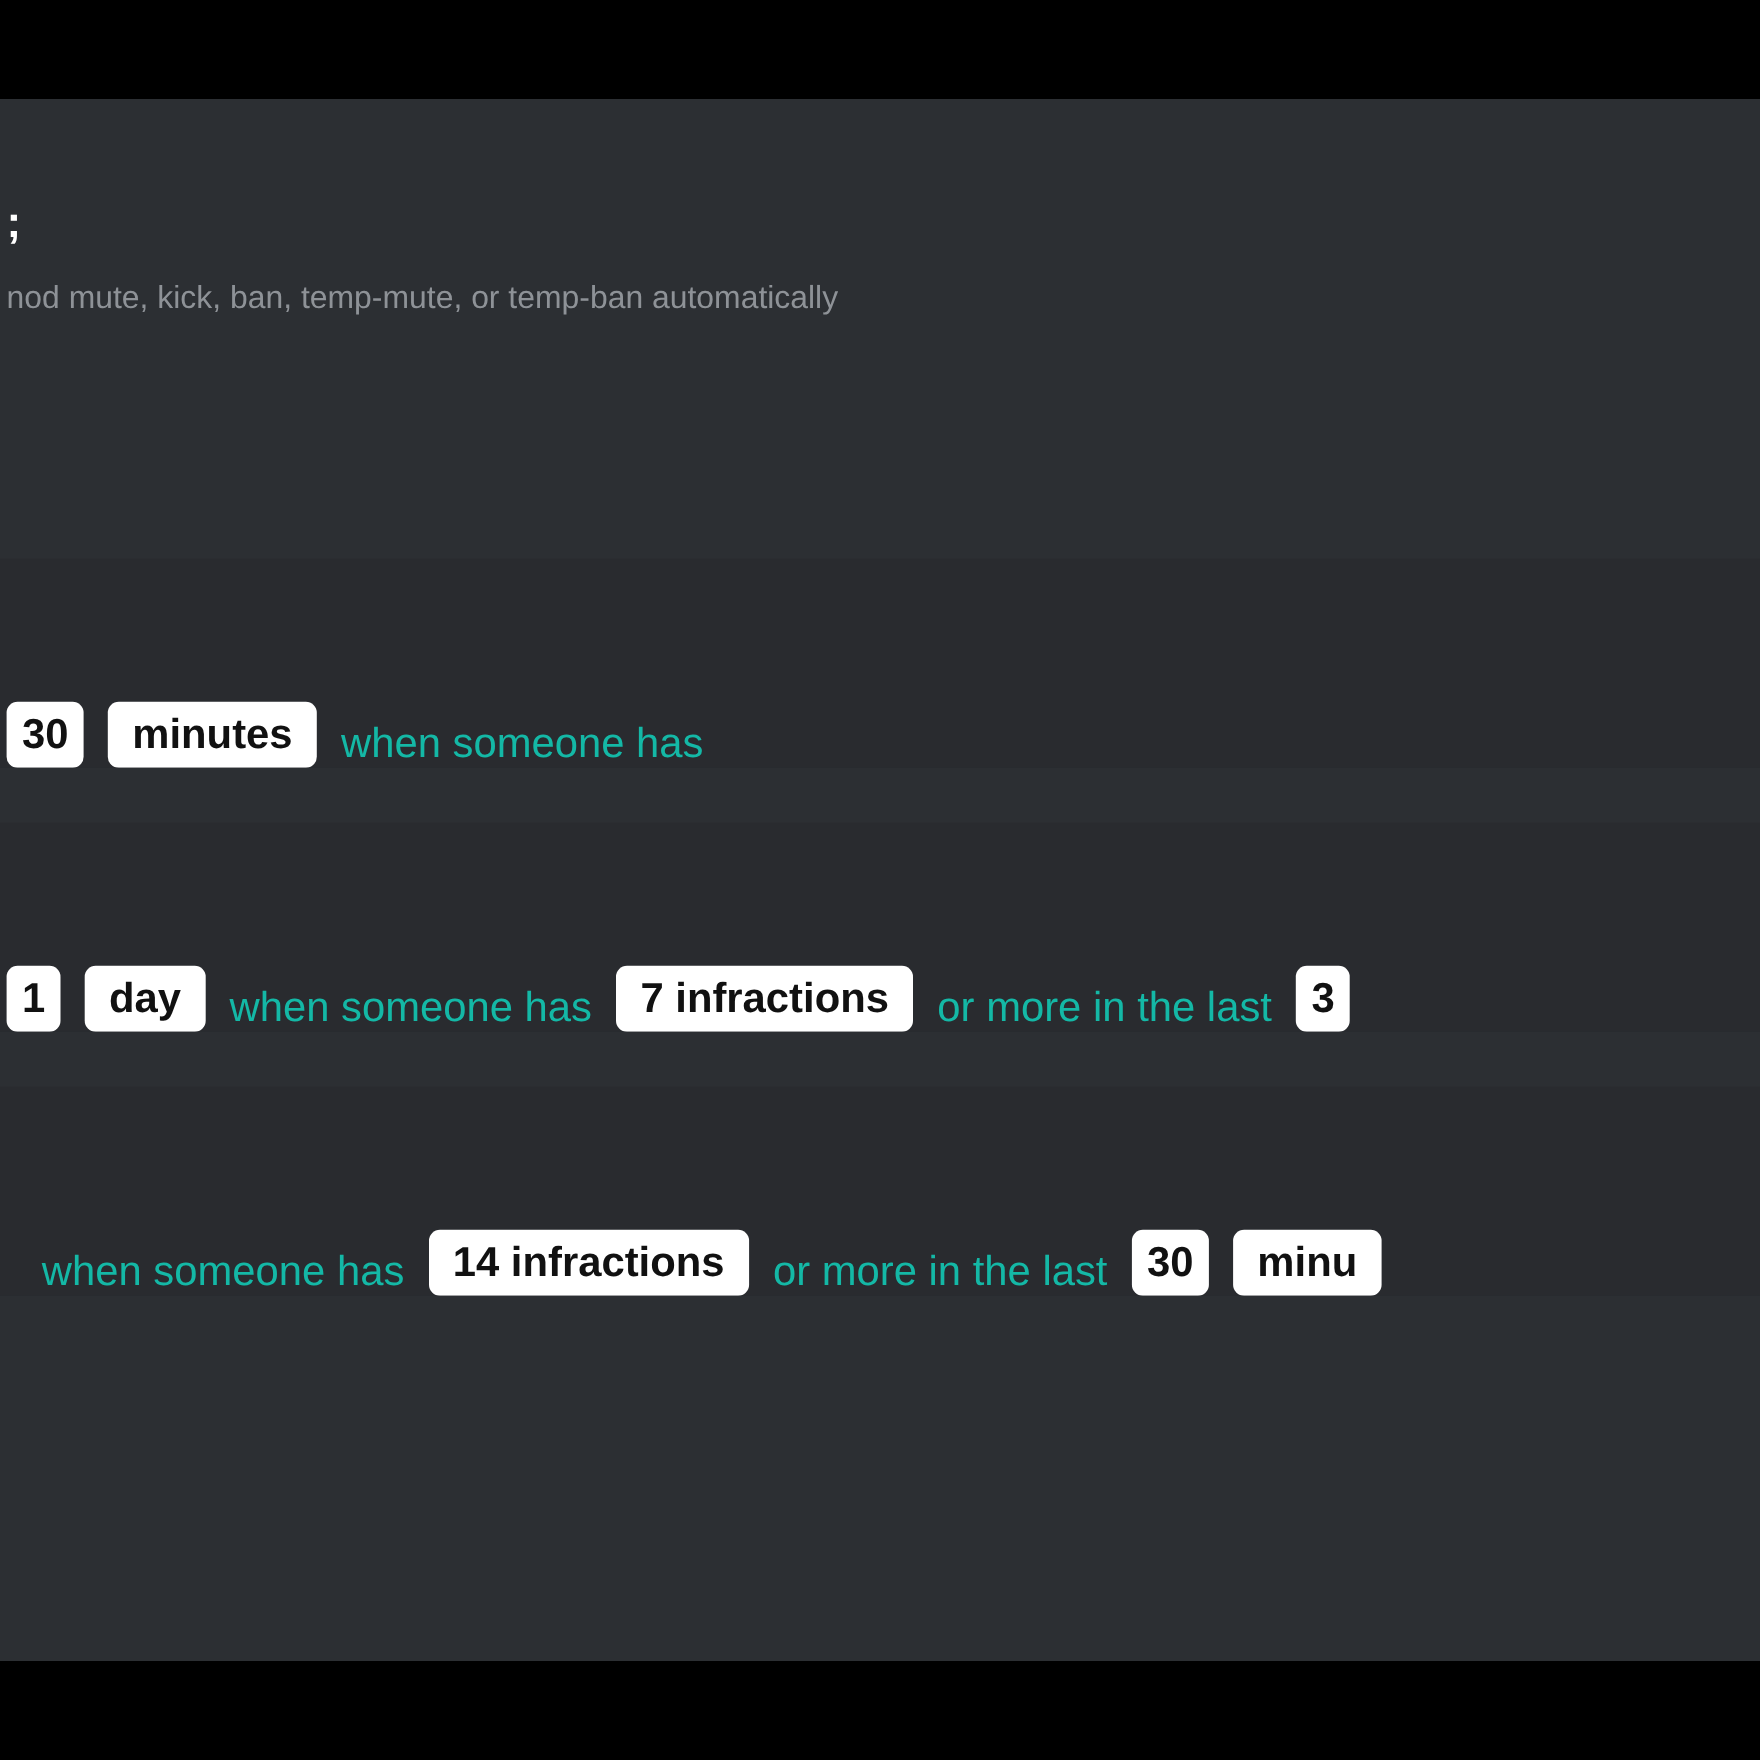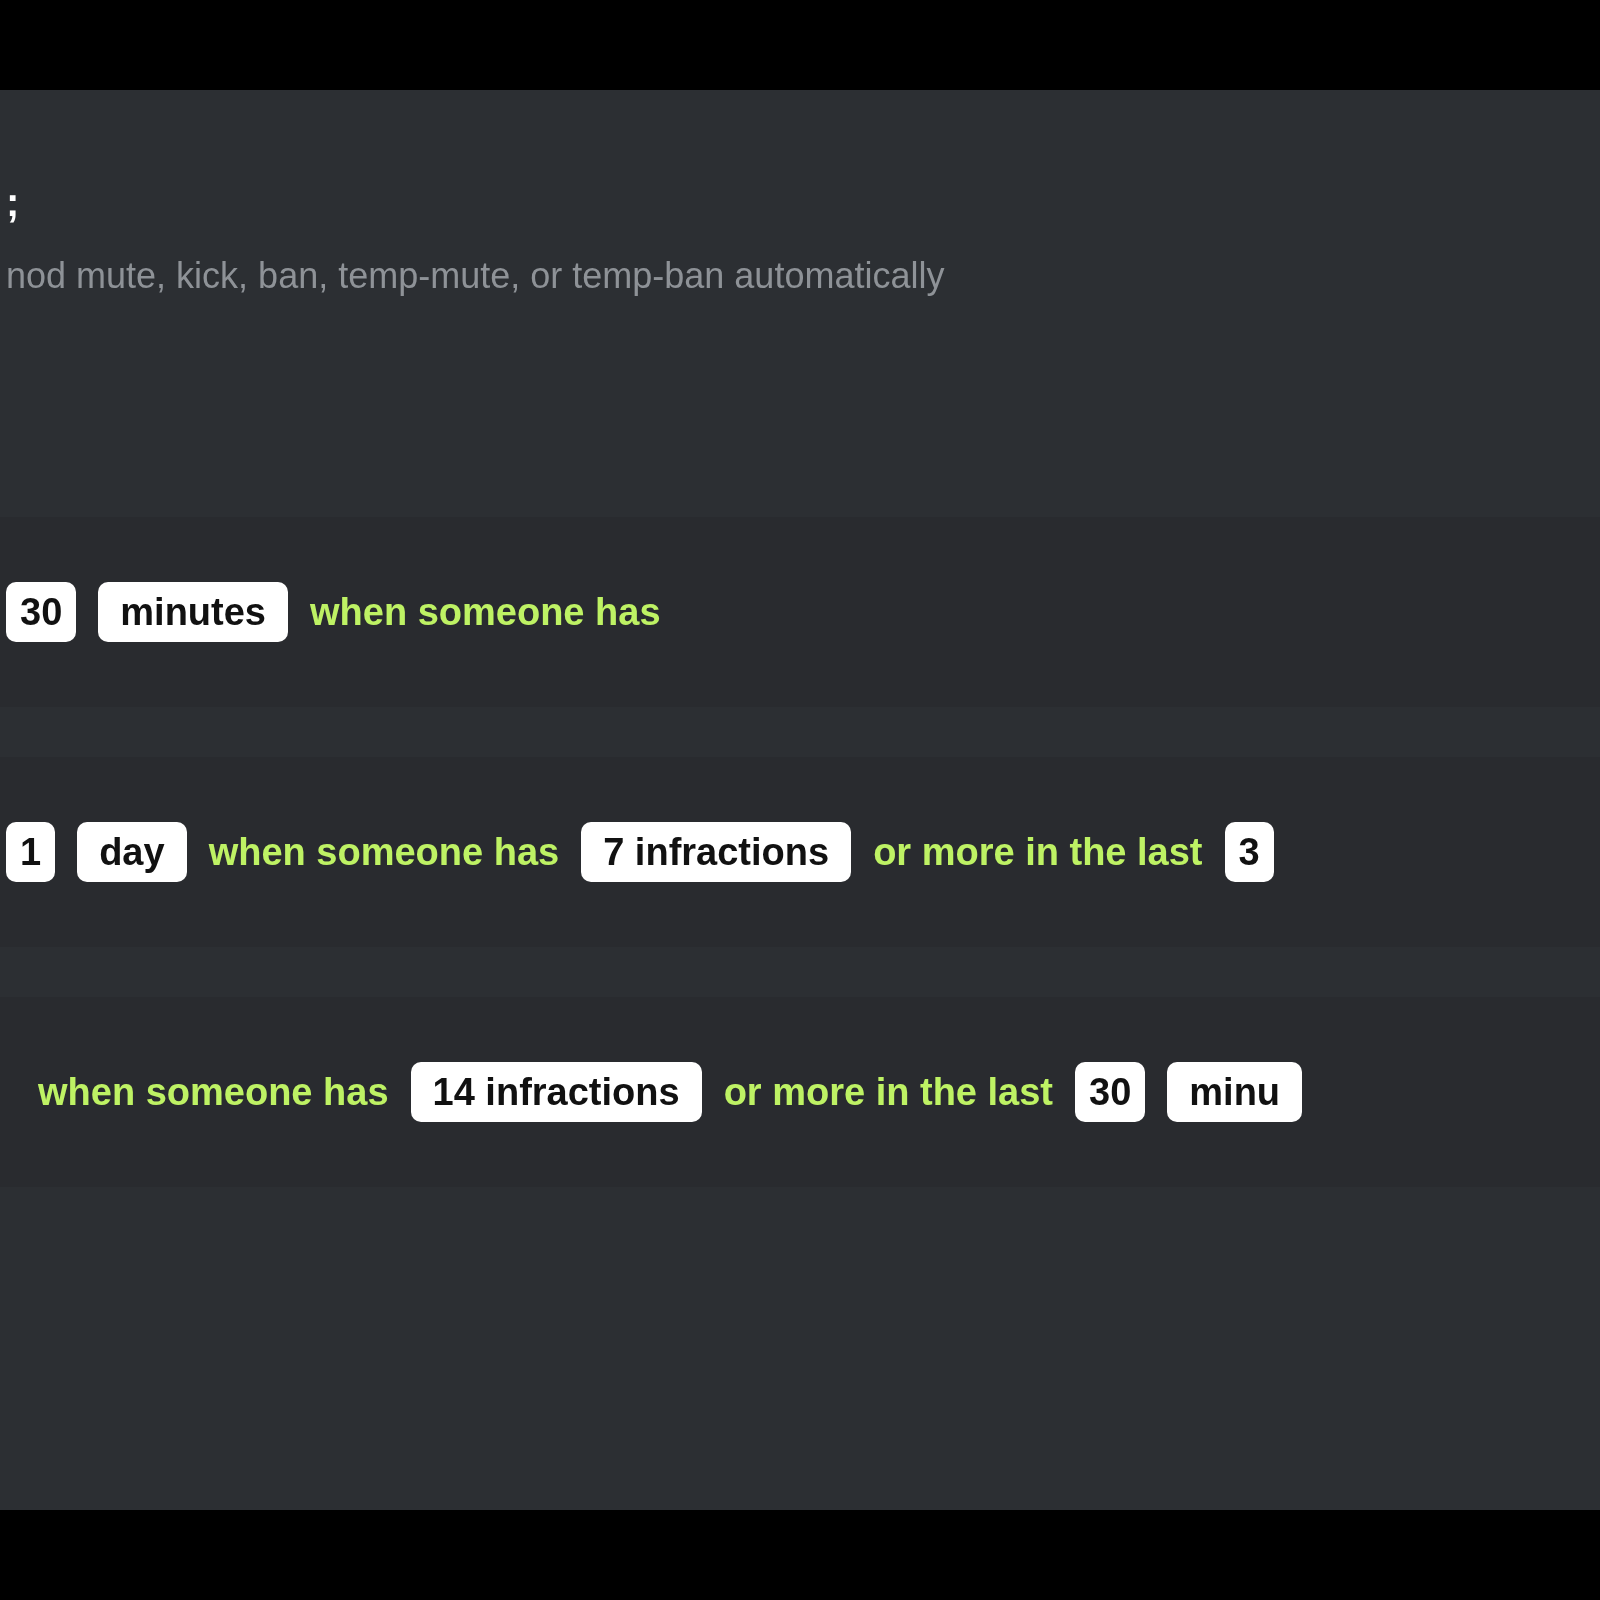--- a/index.html
+++ b/index.html
@@ -31,33 +31,33 @@
     padding: 90px 20px 0 6px;
     color: #fff;
     font-size: 40px;
     font-weight: 600;
     letter-spacing: 0.5px;
     white-space: nowrap;
   }
   .desc-area {
     padding: 30px 20px 0 6px;
     color: #8e9297;
-    font-size: 36px;
+    font-size: 29px;
     font-weight: 400;
     white-space: nowrap;
   }
   .rules {
     margin-top: 220px;
   }
   .rule-row {
     background: #292b2f;
     height: 190px;
     margin-bottom: 50px;
     display: flex;
-    align-items: center;
+    align-items: flex-end;
     gap: 22px;
     padding-left: 6px;
     font-size: 38px;
     font-weight: 500;
     color: #dcddde;
     white-space: nowrap;
     overflow: hidden;
   }
   .rule-row:last-child { margin-bottom: 0; }
   .pill {
@@ -69,22 +69,22 @@
     border-radius: 10px;
     padding: 8px 22px;
     font-weight: 700;
     font-size: 38px;
     line-height: 1;
     height: 60px;
     cursor: pointer;
   }
   .pill-narrow { padding: 8px 14px; }
   .txt {
-    color: #bef264;
-    font-weight: 700;
+    color: #14b8a6;
+    font-weight: 400;
   }
   
   .rule-row.third { padding-left: 38px; }
 </style>
 </head>
 <body>
 <div class="outer">
   <div class="panel">
 
     <div class="header-area">

